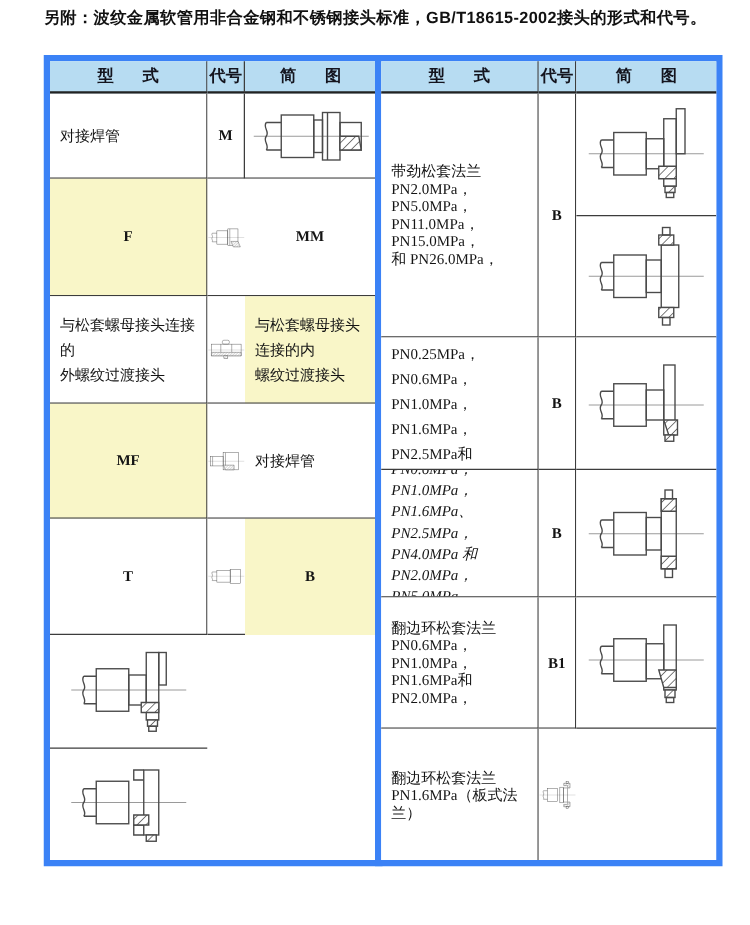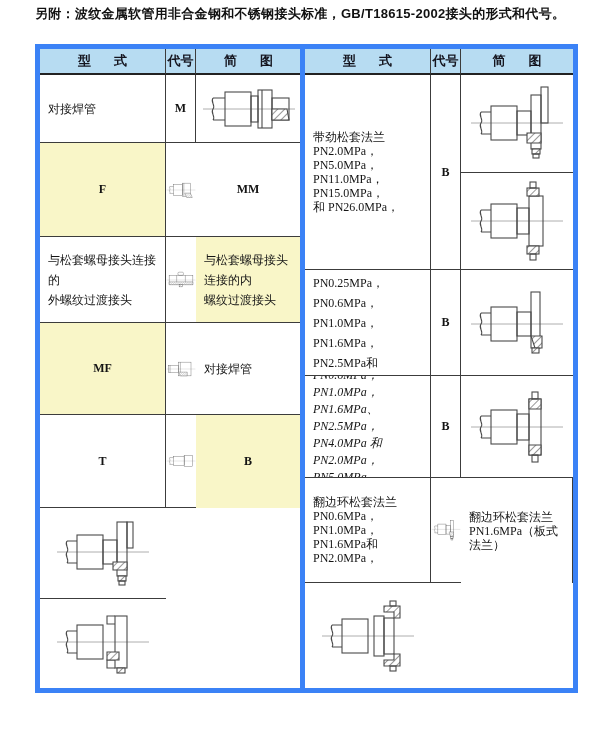--- a/index.html
+++ b/index.html
@@ -242,20 +242,21 @@
       <polygon class="ht" points="60,8 72,8 72,18 60,18"></polygon>
       <polygon class="ht" points="60,54 72,54 72,64 60,64"></polygon>
       <rect x="63" y="1" width="6" height="7"></rect>
       <rect x="63" y="64" width="6" height="7"></rect>
     </svg>
   </div>
 
   <div class="c type wide">翻边环松套法兰
 PN0.6MPa， PN1.0MPa，
 PN1.6MPa和PN2.0MPa，</div>
+  <div class="c code">B1</div>
   <div class="c dgc last">
     <svg class="dg" width="96" height="72" viewBox="0 0 96 72">
       <line class="cl" x1="2" y1="34" x2="94" y2="34"></line>
       <path d="M12 23 h10 M12 45 h10 M12 23 c-3 4 3 7.3 0 11 c-3 4 3 7.3 0 11"></path>
       <rect x="22" y="17" width="26" height="34"></rect>
       <rect x="48" y="21" width="14" height="28"></rect>
       <rect x="62" y="6" width="10" height="52"></rect>
       <polygon class="ht" points="58,42 72,42 72,56 62,56"></polygon>
       <rect class="ht" x="63" y="58" width="8" height="6"></rect>
       <rect x="64" y="64" width="6" height="4"></rect>

